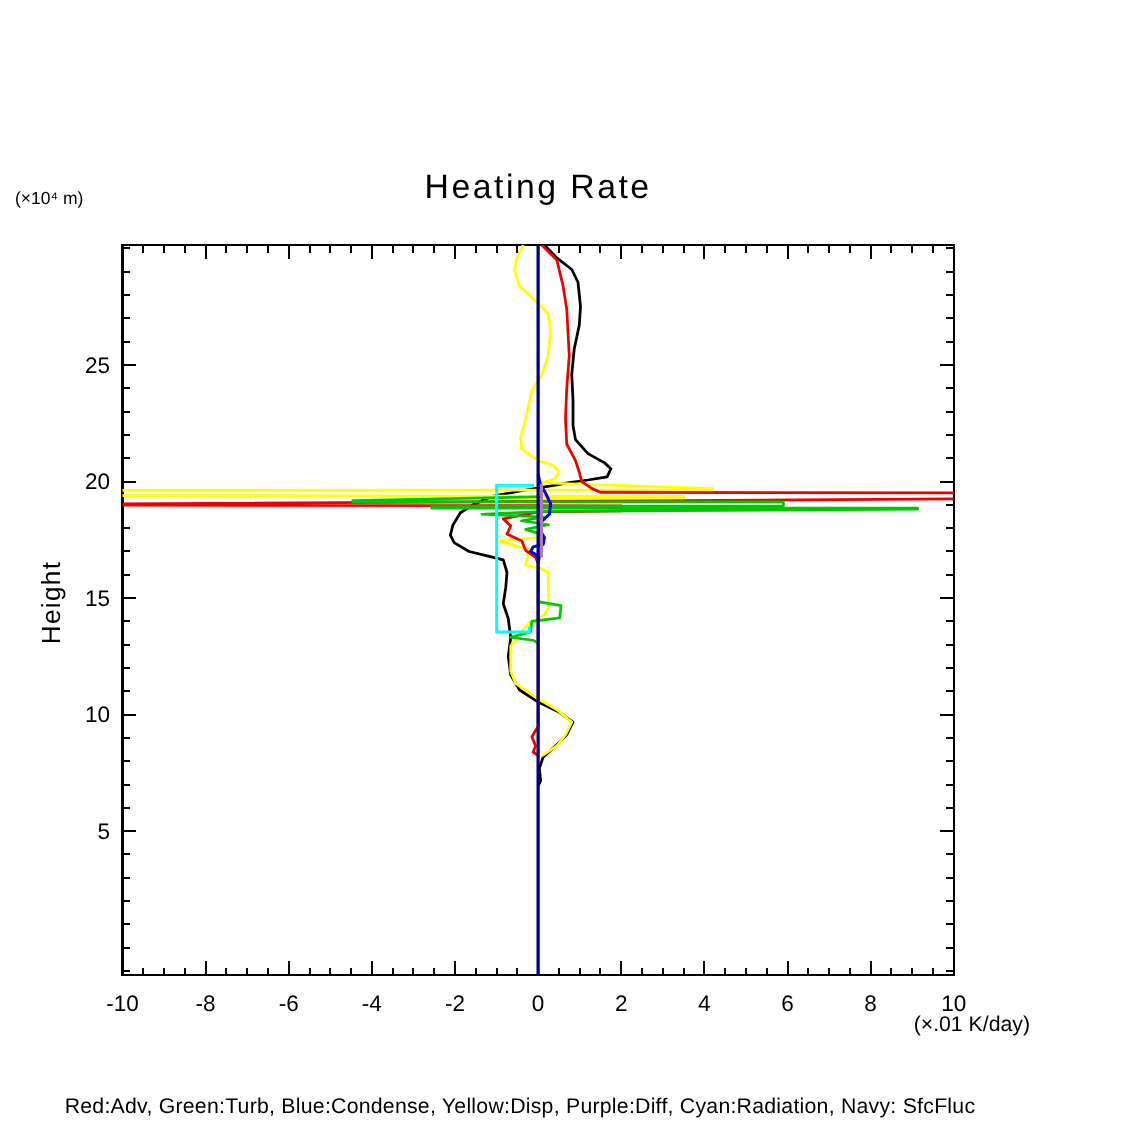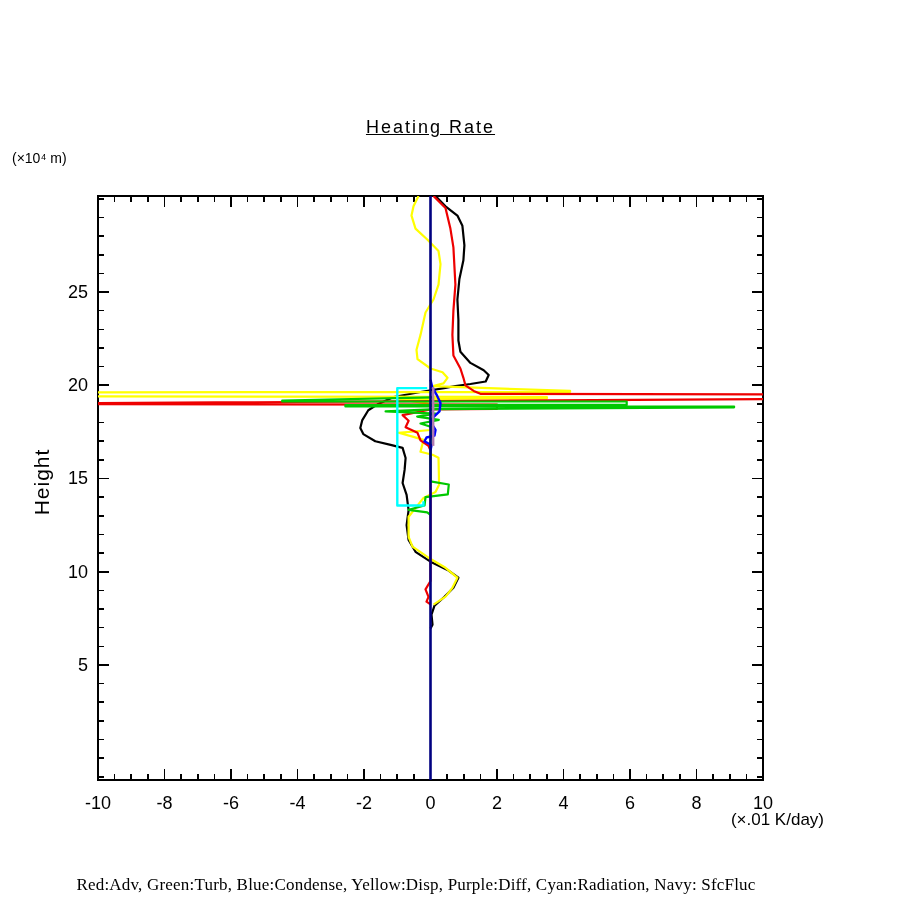--- a/index.html
+++ b/index.html
@@ -3,37 +3,37 @@
 <meta charset="utf-8">
 <style>
   html,body { margin:0; padding:0; background:#ffffff; }
   .canvas {
     position:relative; width:904px; height:904px; background:#ffffff;
     font-family:"Liberation Sans","DejaVu Sans",sans-serif; color:#000;
     overflow:hidden;
   }
   .canvas svg { position:absolute; left:0; top:0; }
   .chart-title {
-    position:absolute; left:98px; width:665px; top:117px;
-    text-align:center; font-size:18px; letter-spacing:2px; white-space:nowrap;text-decoration:underline;
+    position:absolute; left:98px; width:665px; top:134px;
+    text-align:center; font-size:27px; letter-spacing:2px; white-space:nowrap;
   }
   .y-unit {
     position:absolute; left:12px; top:150px; font-size:14px; white-space:nowrap;
   }
   .x-unit {
     position:absolute; left:0; width:792px; top:810px; text-align:right;
     font-size:17px; white-space:nowrap;margin-left:32px;
   }
   .ylabel {
     position:absolute; left:42px; top:482px; font-size:21px; white-space:nowrap;
     transform:translate(-50%,-50%) rotate(-90deg); letter-spacing:1px;
   }
   .legend-caption {
     position:absolute; left:0; width:832px; top:875px; text-align:center;
-    font-size:17px; letter-spacing:0.2px; white-space:nowrap;font-family:Liberation Serif, serif;
+    font-size:17px; letter-spacing:0.2px; white-space:nowrap;
   }
 </style>
 </head>
 <body>
 
 <div class="canvas">
   <svg id="chart" width="904" height="904" viewBox="0 0 904 904">
       <defs>
         <clipPath id="plotclip">
           <rect x="98" y="196" width="665" height="584"></rect>

